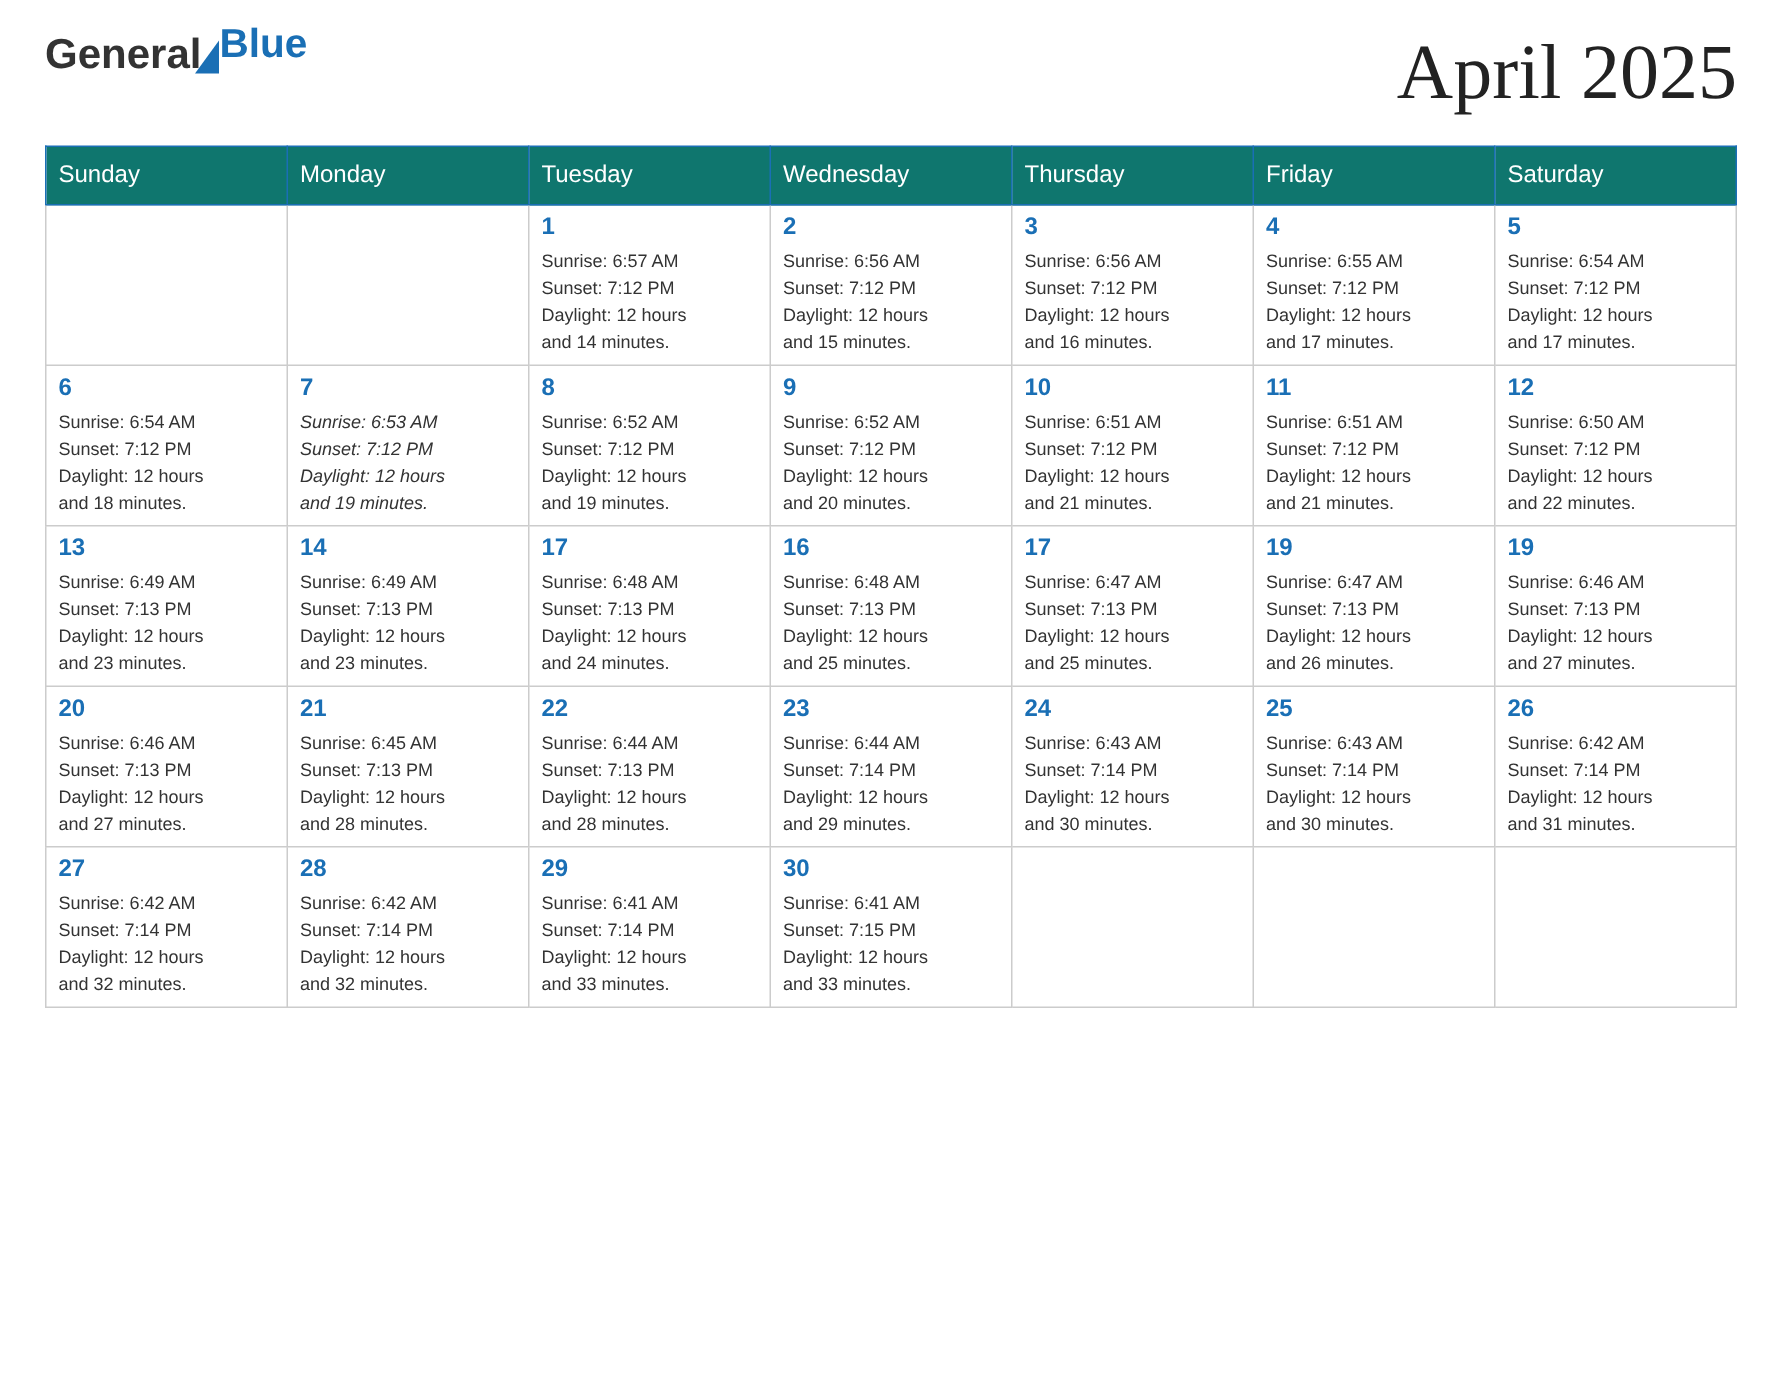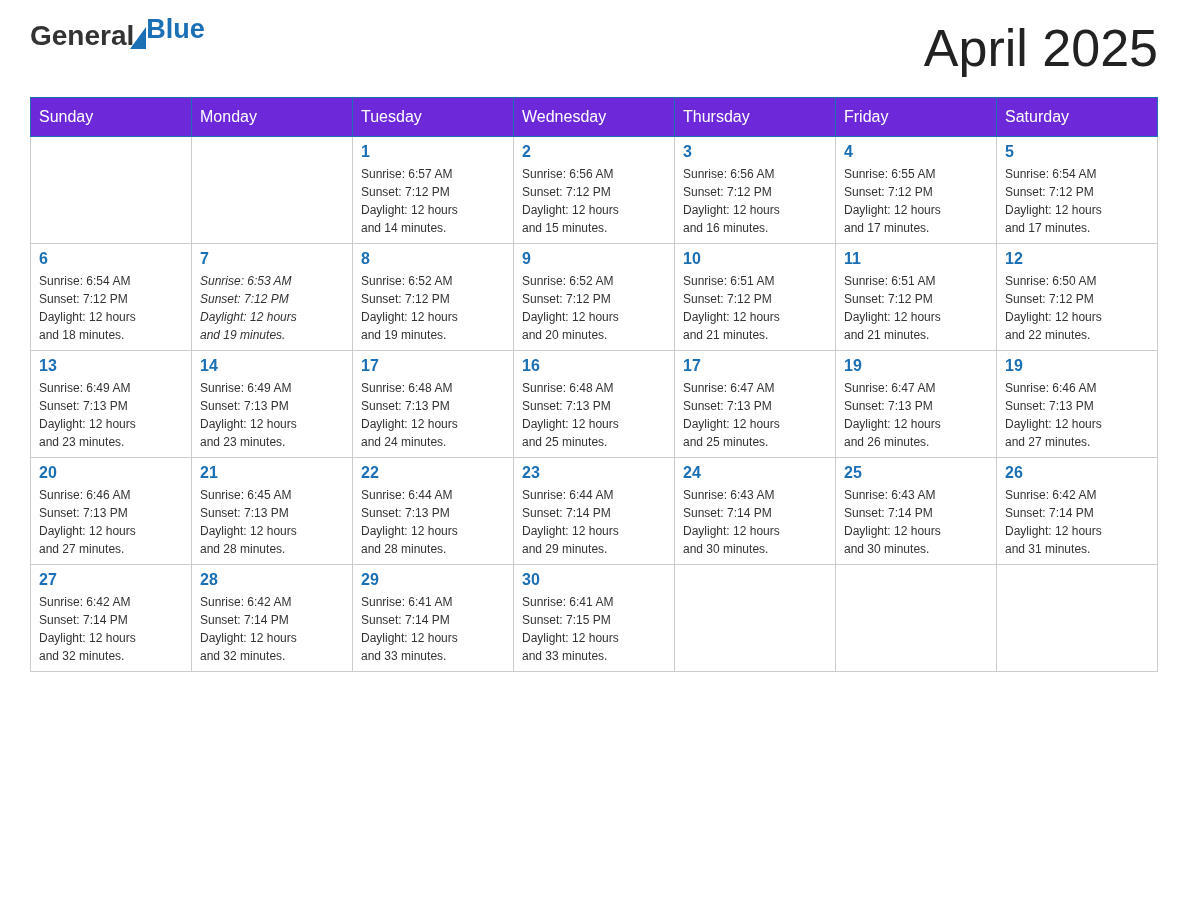--- a/index.html
+++ b/index.html
@@ -34,38 +34,39 @@
     .logo-triangle {
       width: 0;
       height: 0;
       border-left: 16px solid transparent;
       border-bottom: 22px solid #1a6fb5;
       margin-left: -4px;
       margin-top: 4px;
     }
     .title-block {
       text-align: left;
+      font-family: Liberation Serif, serif;
     }
     .calendar-title {
       font-size: 52px;
       font-weight: normal;
       color: #222;
       line-height: 1.1;
     }
     .calendar-subtitle {
       font-size: 22px;
       color: #444;
       margin-top: 4px;
     }
     table {
       width: 100%;
       border-collapse: collapse;
     }
     thead tr th {
-      background-color: #6d28d9;
+      background-color: #0f766e;
       color: #fff;
       padding: 10px 8px;
       font-size: 16px;
       font-weight: normal;
       text-align: left;
       border: 1px solid #1a6fb5;
     }
     tbody tr td {
       vertical-align: top;
       padding: 6px 8px;

